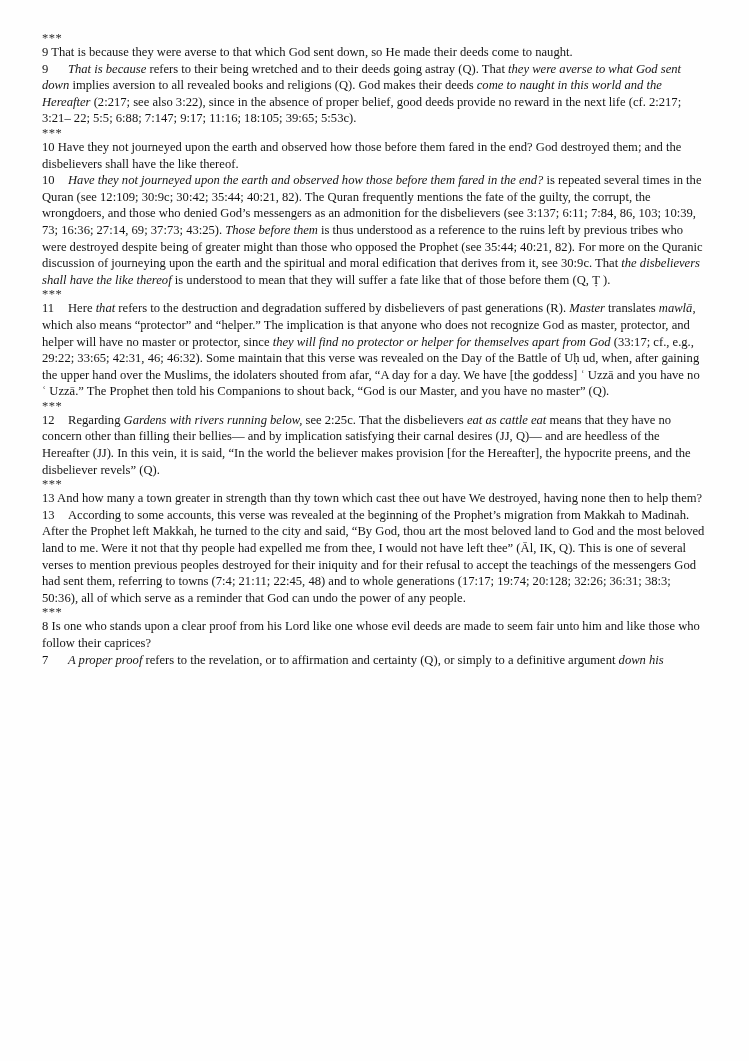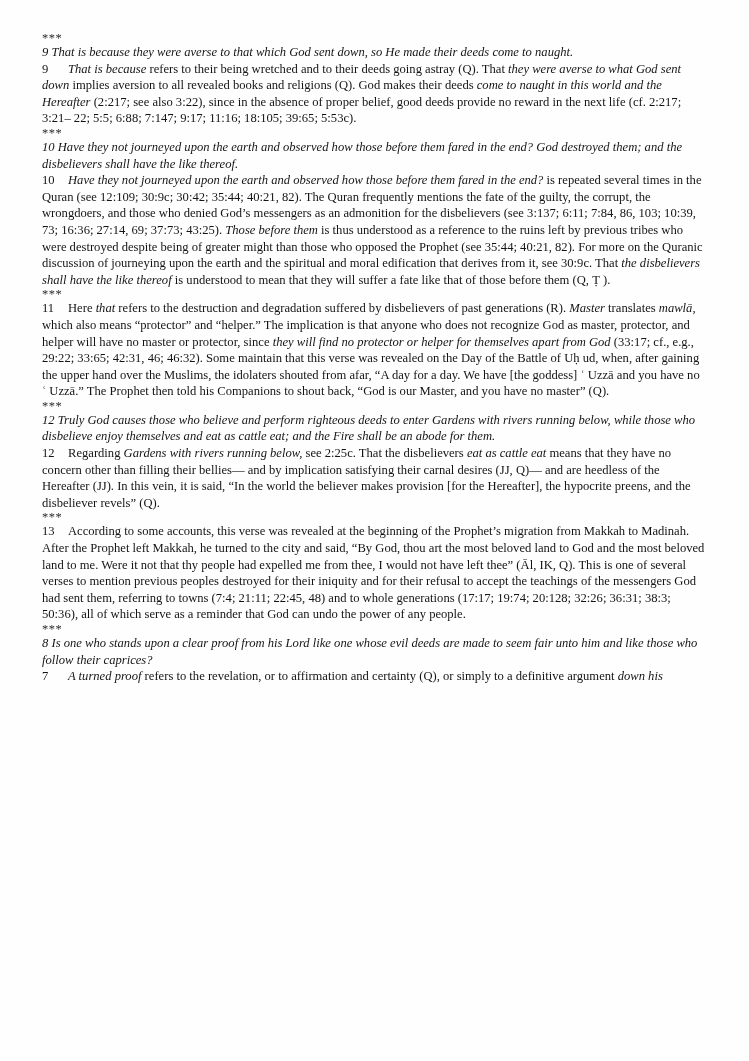--- a/index.html
+++ b/index.html
@@ -38,21 +38,20 @@
   }
 
   
   .verse {
     font-size: 12.6px;
     line-height: 16.6px;
     text-align: left;
     margin: 0 0 17px 0;
     color: #141414;
     text-indent: 0;
-    font-style: italic;
   }
 
   
   .commentary {
     font-size: 12.6px;
     line-height: 16.6px;
     text-align: left;
     margin: 0 0 19px 0;
     color: #141414;
   }
@@ -86,29 +85,29 @@
 
     <p class="commentary blk"><span class="cnum">10</span><i>Have they not journeyed upon the earth and observed how those before them fared in the end?</i> is repeated several times in the Quran (see 12:109; 30:9c; 30:42; 35:44; 40:21, 82). The Quran frequently mentions the fate of the guilty, the corrupt, the wrongdoers, and those who denied God’s messengers as an admonition for the disbelievers (see 3:137; 6:11; 7:84, 86, 103; 10:39, 73; 16:36; 27:14, 69; 37:73; 43:25). <i>Those before them</i> is thus understood as a reference to the ruins left by previous tribes who were destroyed despite being of greater might than those who opposed the Prophet (see 35:44; 40:21, 82). For more on the Quranic discussion of journeying upon the earth and the spiritual and moral edification that derives from it, see 30:9c. That <i>the disbelievers shall have the like thereof</i> is understood to mean that they will suffer a fate like that of those before them (Q, Ṭ ).</p>
 
     <p class="divider blk">***</p>
 
 
     <p class="commentary blk"><span class="cnum">11</span>Here <i>that</i> refers to the destruction and degradation suffered by disbelievers of past generations (R). <i>Master</i> translates <i>mawlā</i>, which also means “protector” and “helper.” The implication is that anyone who does not recognize God as master, protector, and helper will have no master or protector, since <i>they will find no protector or helper for themselves apart from God</i> (33:17; cf., e.g., 29:22; 33:65; 42:31, 46; 46:32). Some maintain that this verse was revealed on the Day of the Battle of Uḥ ud, when, after gaining the upper hand over the Muslims, the idolaters shouted from afar, “A day for a day. We have [the goddess] ʿ Uzzā and you have no ʿ Uzzā.” The Prophet then told his Companions to shout back, “God is our Master, and you have no master” (Q).</p>
 
     <p class="divider blk">***</p>
 
-    <p class="verse blk">12 Truly God causes those who believe and perform righteous deeds to enter Gardens with rivers running below, while those who disbelieve enjoy themselves and eat as cattle eat; and the Fire shall be an abode for them.</p>
 
     <p class="commentary blk"><span class="cnum">12</span>Regarding <i>Gardens with rivers running below,</i> see 2:25c. That the disbelievers <i>eat as cattle eat</i> means that they have no concern other than filling their bellies— and by implication satisfying their carnal desires (JJ, Q)— and are heedless of the Hereafter (JJ). In this vein, it is said, “In the world the believer makes provision [for the Hereafter], the hypocrite preens, and the disbeliever revels” (Q).</p>
 
     <p class="divider blk">***</p>
 
+    <p class="verse blk">13 And how many a town greater in strength than thy town which cast thee out have We destroyed, having none then to help them?</p>
 
     <p class="commentary blk"><span class="cnum">13</span>According to some accounts, this verse was revealed at the beginning of the Prophet’s migration from Makkah to Madinah. After the Prophet left Makkah, he turned to the city and said, “By God, thou art the most beloved land to God and the most beloved land to me. Were it not that thy people had expelled me from thee, I would not have left thee” (Āl, IK, Q). This is one of several verses to mention previous peoples destroyed for their iniquity and for their refusal to accept the teachings of the messengers God had sent them, referring to towns (7:4; 21:11; 22:45, 48) and to whole generations (17:17; 19:74; 20:128; 32:26; 36:31; 38:3; 50:36), all of which serve as a reminder that God can undo the power of any people.</p>
 
     <p class="divider blk">***</p>
 
     <p class="verse blk">8 Is one who stands upon a clear proof from his Lord like one whose evil deeds are made to seem fair unto him and like those who follow their caprices?</p>
 
-    <p class="commentary blk"><span class="cnum">7</span><i>A turned proof</i> refers to the revelation, or to affirmation and certainty (Q), or simply to a definitive argument <i>down his</i></p>
+    <p class="commentary blk"><span class="cnum">7</span><i>A proper proof</i> refers to the revelation, or to affirmation and certainty (Q), or simply to a definitive argument <i>down his</i></p>
 
   </div>
 </div>
 
 </body></html>

